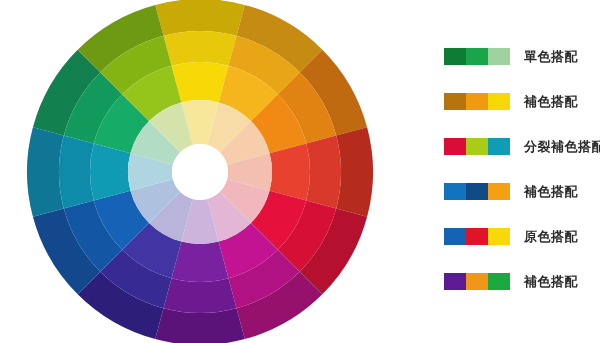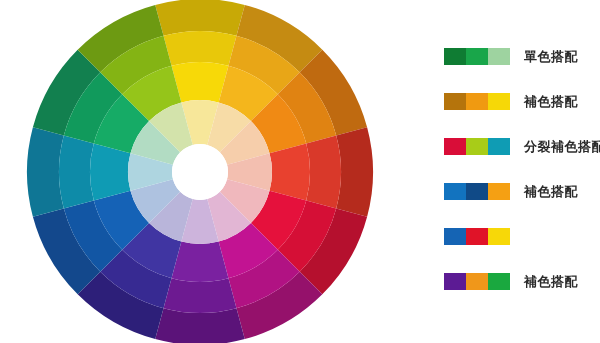--- a/index.html
+++ b/index.html
@@ -155,20 +155,21 @@
           <span style="background: rgb(245, 160, 19);"></span>
         </div>
         <div class="legend-label">補色搭配</div>
       </div>
       <div class="legend-row">
         <div class="swatch">
           <span style="background: rgb(21, 100, 180);"></span>
           <span style="background: rgb(224, 19, 40);"></span>
           <span style="background: rgb(247, 216, 8);"></span>
         </div>
+        <div class="legend-label">原色搭配</div>
       </div>
       <div class="legend-row">
         <div class="swatch">
           <span style="background: rgb(92, 27, 148);"></span>
           <span style="background: rgb(240, 151, 26);"></span>
           <span style="background: rgb(26, 168, 63);"></span>
         </div>
         <div class="legend-label">補色搭配</div>
       </div>
     </div>

